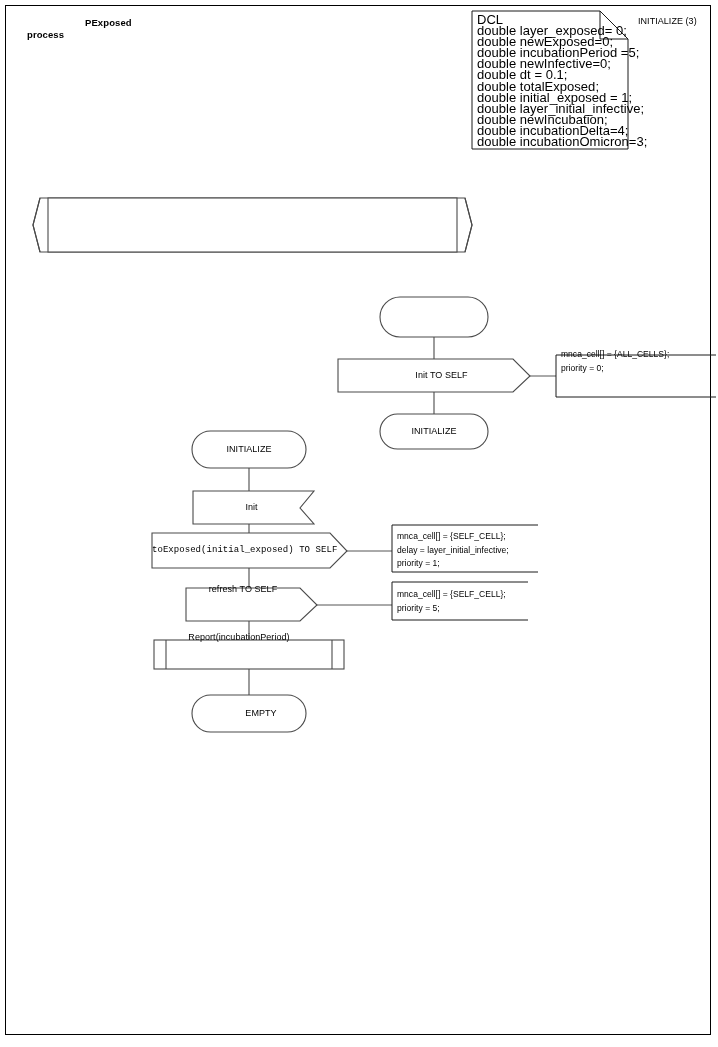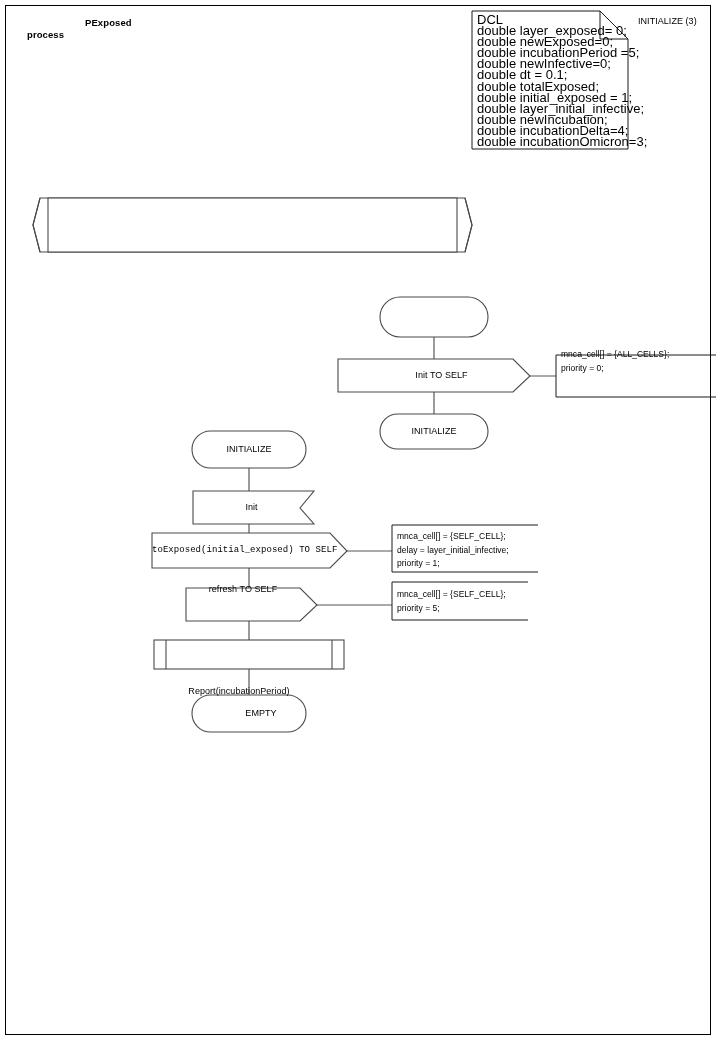--- a/index.html
+++ b/index.html
@@ -189,16 +189,16 @@
 
   <div class="sym-text" style="left:192px; top:444px; width:114px;">INITIALIZE</div>
   <div class="sym-text" style="left:193px; top:502px; width:117px;">Init</div>
   <div class="sym-text" style="left:152px; top:545px; width:178px;font-family:Liberation Mono, monospace;">toExposed(initial_exposed) TO SELF</div>
   <div class="cmt-text" style="left:397px; top:530px;">mnca_cell[] = {SELF_CELL};
 delay = layer_initial_infective;
 priority = 1;</div>
   <div class="sym-text" style="left:186px; top:584px; width:114px;">refresh TO SELF</div>
   <div class="cmt-text" style="left:397px; top:588px;">mnca_cell[] = {SELF_CELL};
 priority = 5;</div>
-  <div class="sym-text" style="left:166px; top:686px; width:146px;">Report(incubationPeriod)</div>
+  <div class="sym-text" style="left:166px; top:632px; width:146px;">Report(incubationPeriod)</div>
   <div class="sym-text" style="left:192px; top:708px; width:138px;">EMPTY</div>
 
 </div>
 
 </body></html>

